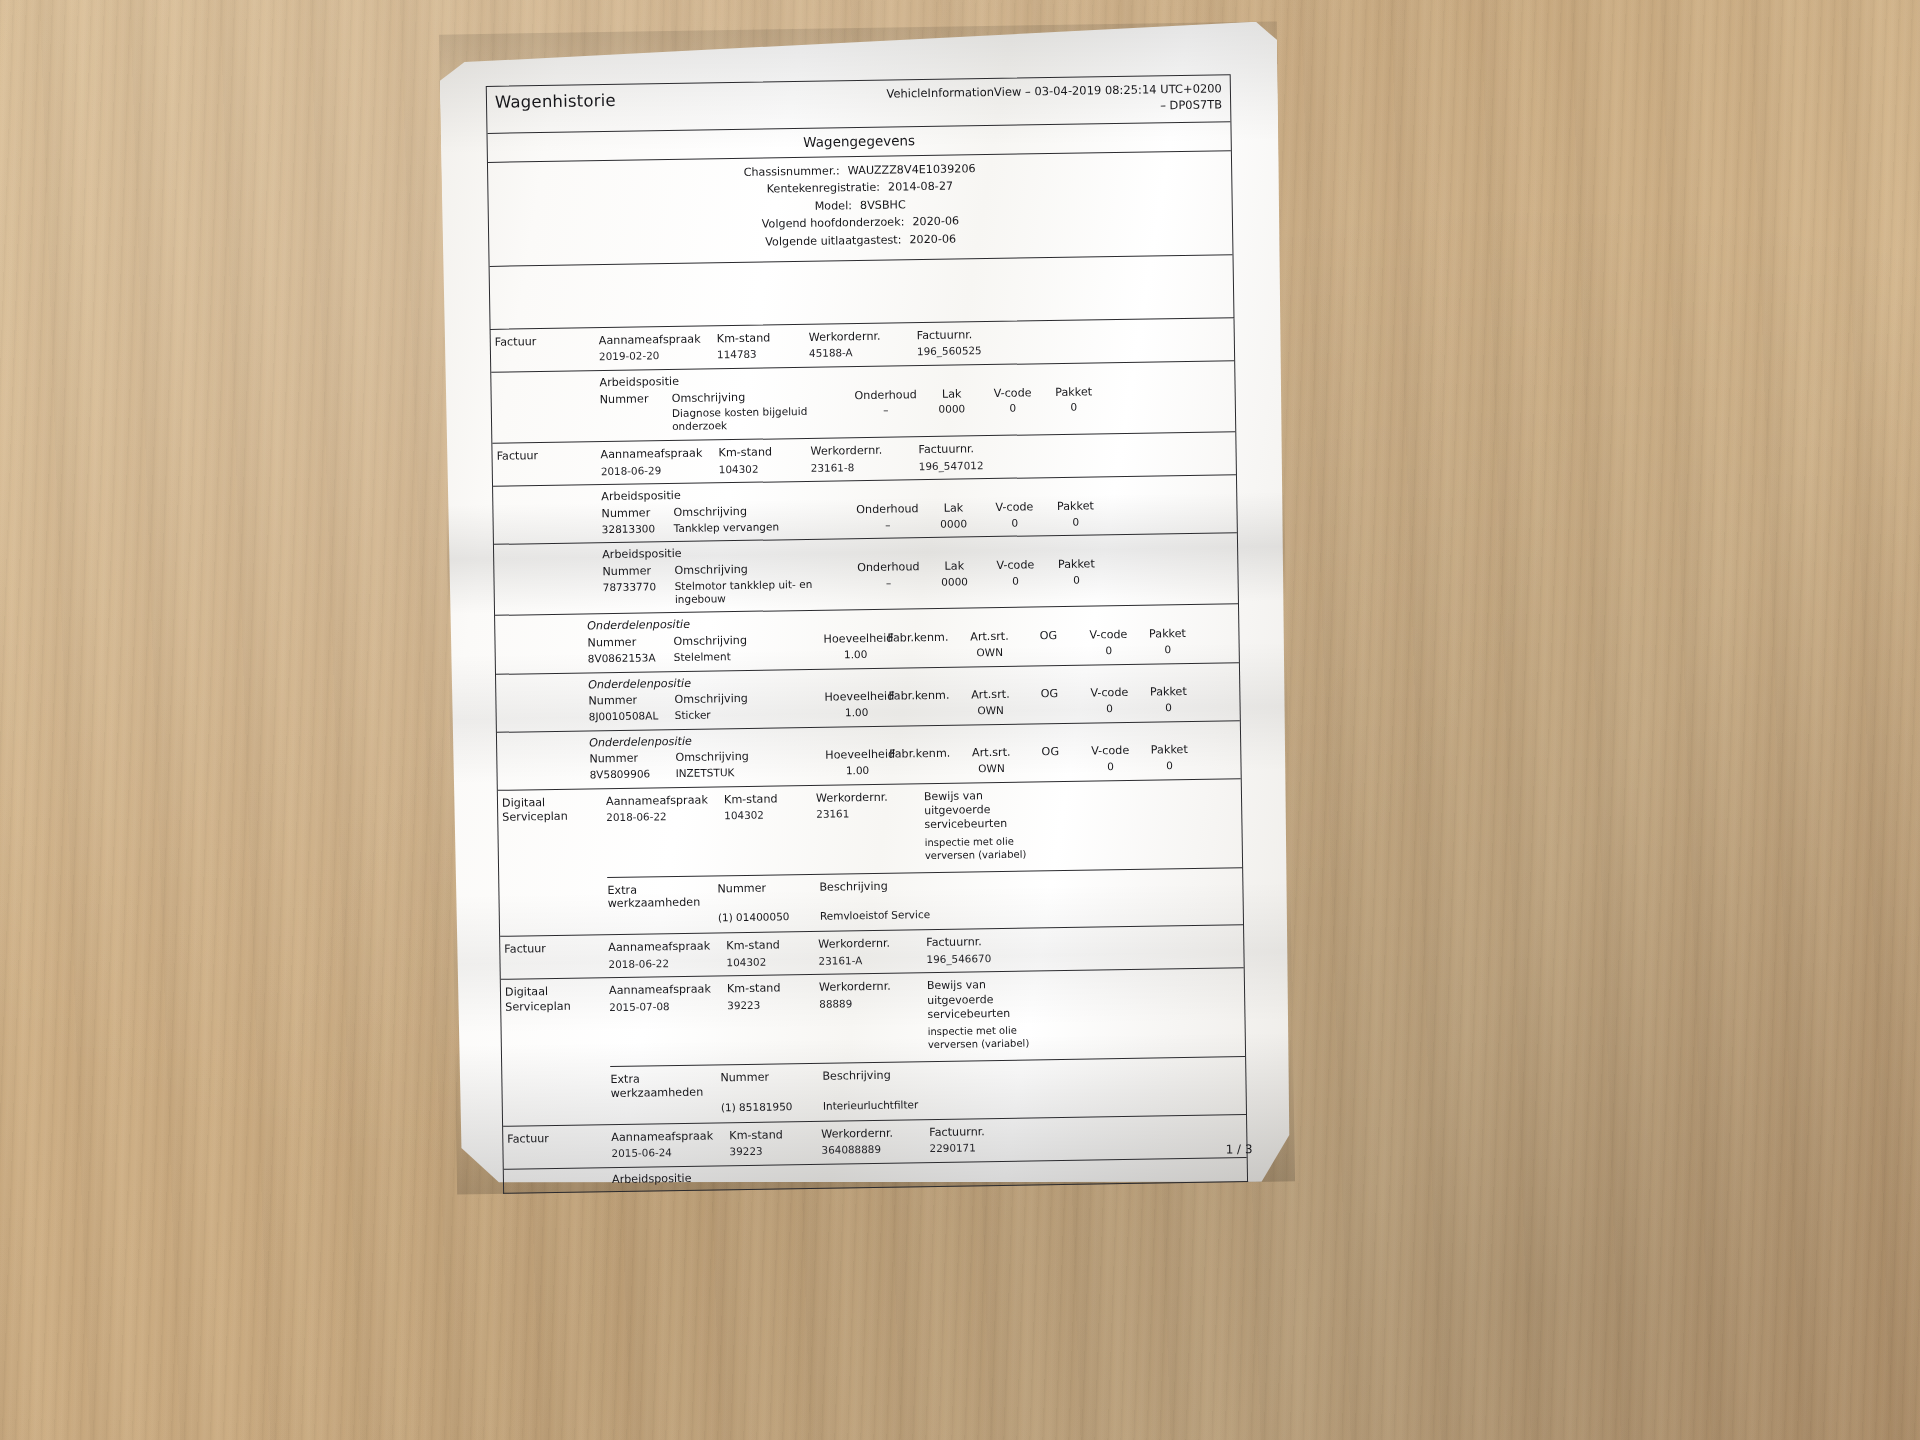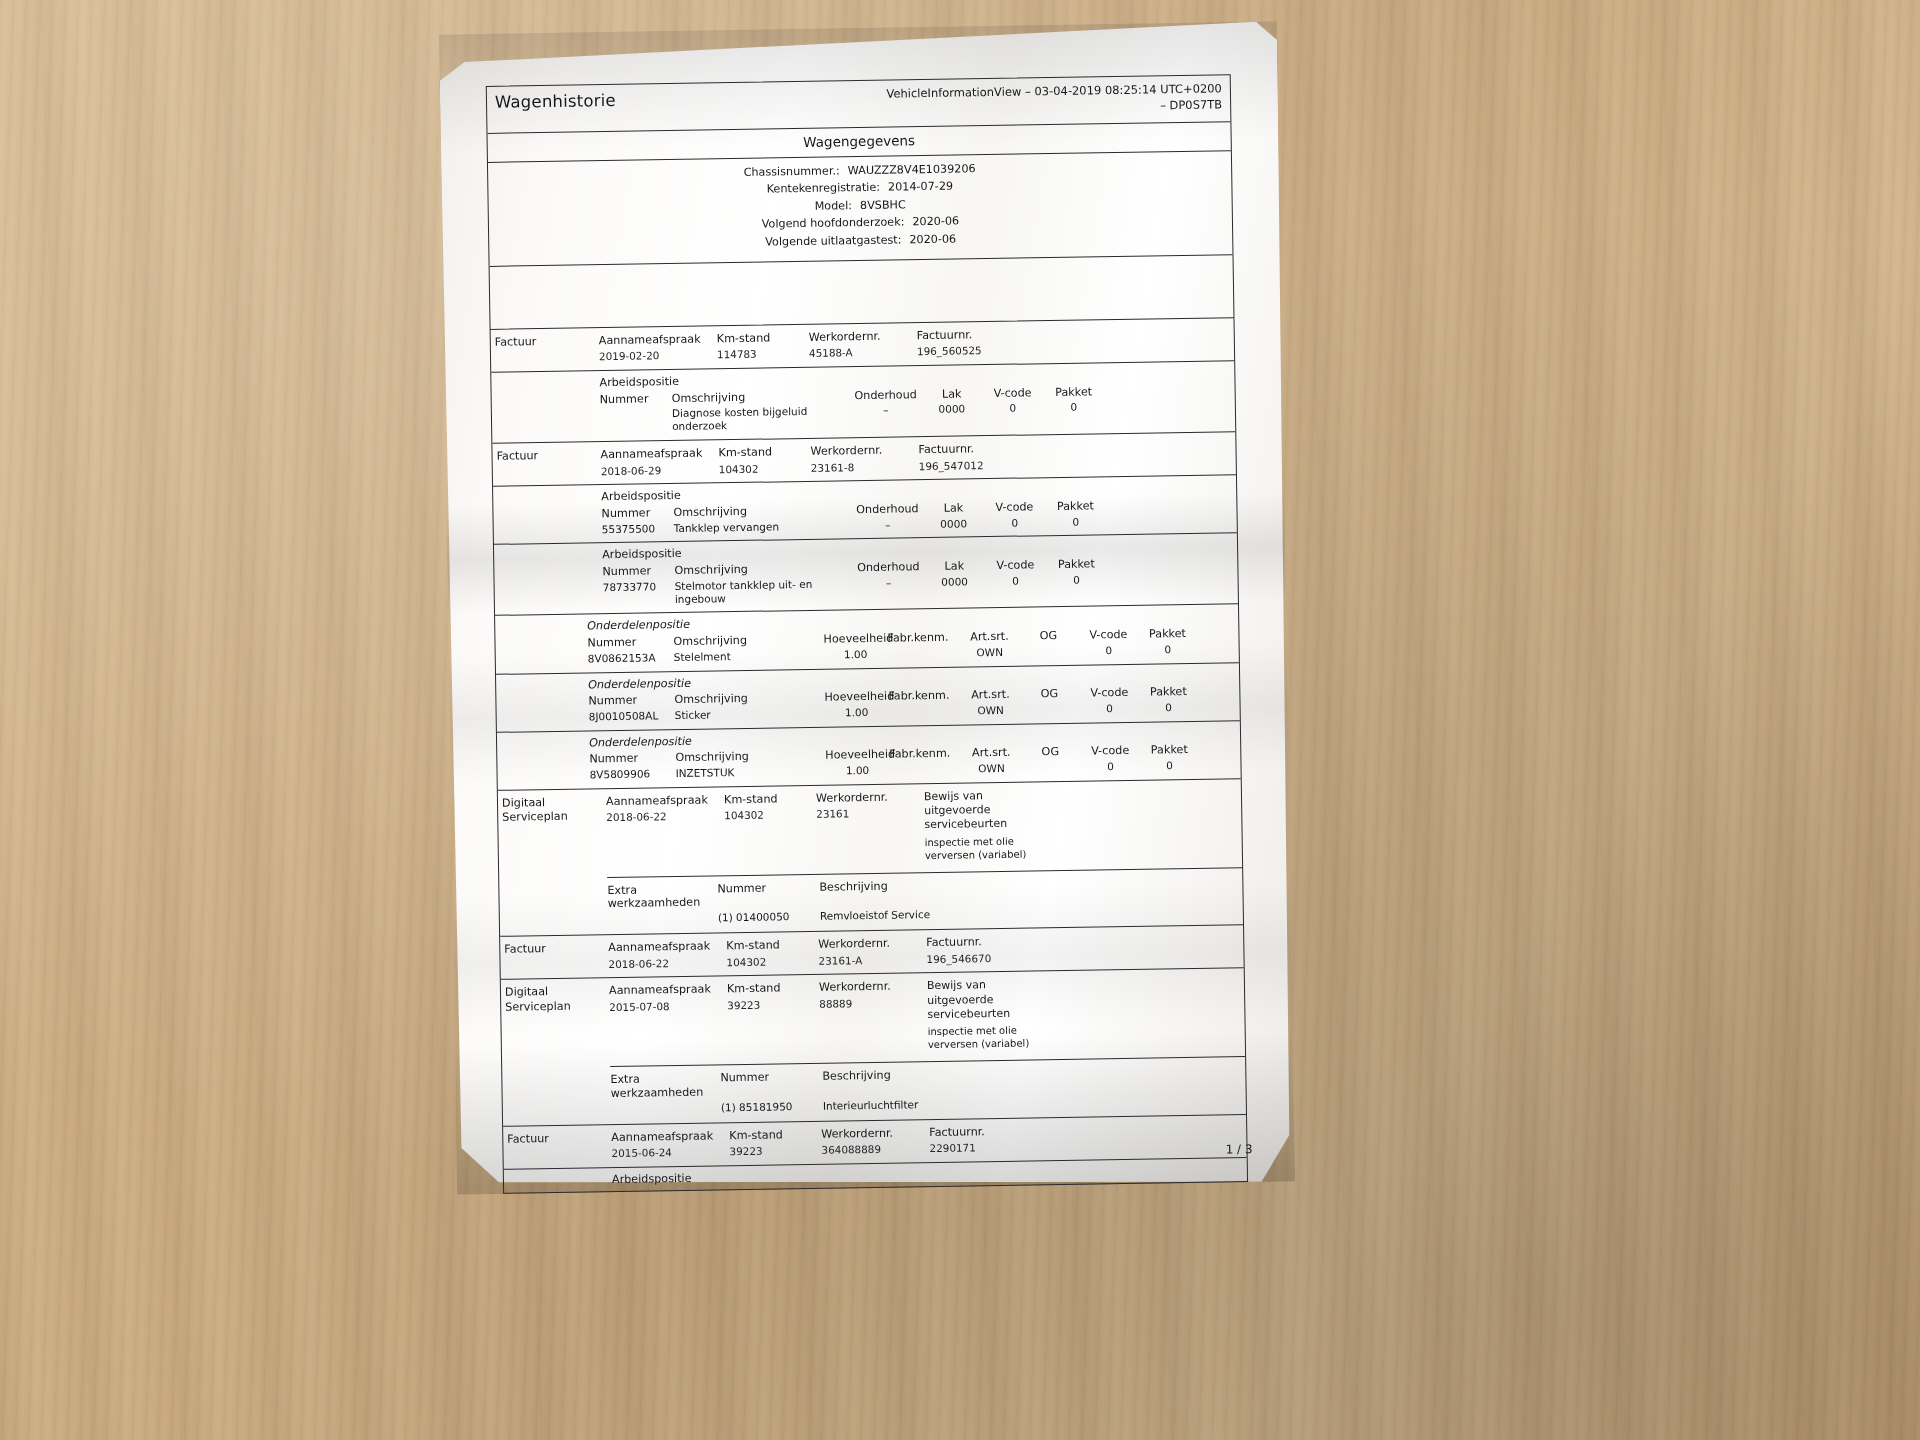--- a/index.html
+++ b/index.html
@@ -113,21 +113,21 @@
           <div>– DP0S7TB</div>
         </div>
       </div>
 
       <div class="hr center sec-title">Wagengegevens</div>
       <div class="hr center" style="padding:5px 0 10px 0;">
         <div class="kv">
           <span class="kvlabel">Chassisnummer.:</span><span class="kvval">WAUZZZ8V4E1039206</span>
         </div>
         <div class="kv">
-          <span class="kvlabel">Kentekenregistratie:</span><span class="kvval">2014-07-29</span>
+          <span class="kvlabel">Kentekenregistratie:</span><span class="kvval">2014-08-27</span>
         </div>
         <div class="kv">
           <span class="kvlabel">Model:</span><span class="kvval">8VSBHC</span>
         </div>
         <div class="kv">
           <span class="kvlabel">Volgend hoofdonderzoek:</span><span class="kvval">2020-06</span>
         </div>
         <div class="kv">
           <span class="kvlabel">Volgende uitlaatgastest:</span><span class="kvval">2020-06</span>
         </div>
@@ -213,21 +213,21 @@
             </div>
           </div>
         </div>
       </div>
 
       <div class="subsec">
         <div class="stitle">Arbeidspositie</div>
         <div class="cols" style="margin-top:3px;">
           <div class="c" style="width:72px">
             <span class="lbl">Nummer</span>
-            <span class="val">55375500</span>
+            <span class="val">32813300</span>
           </div>
           <div class="c" style="width:178px">
             <span class="lbl">Omschrijving</span>
             <span class="val">Tankklep vervangen</span>
           </div>
           <div class="c" style="width:72px;text-align:center">
             <span class="lbl">Onderhoud</span>
             <span class="val">–</span>
           </div>
           <div class="c" style="width:60px;text-align:center">

